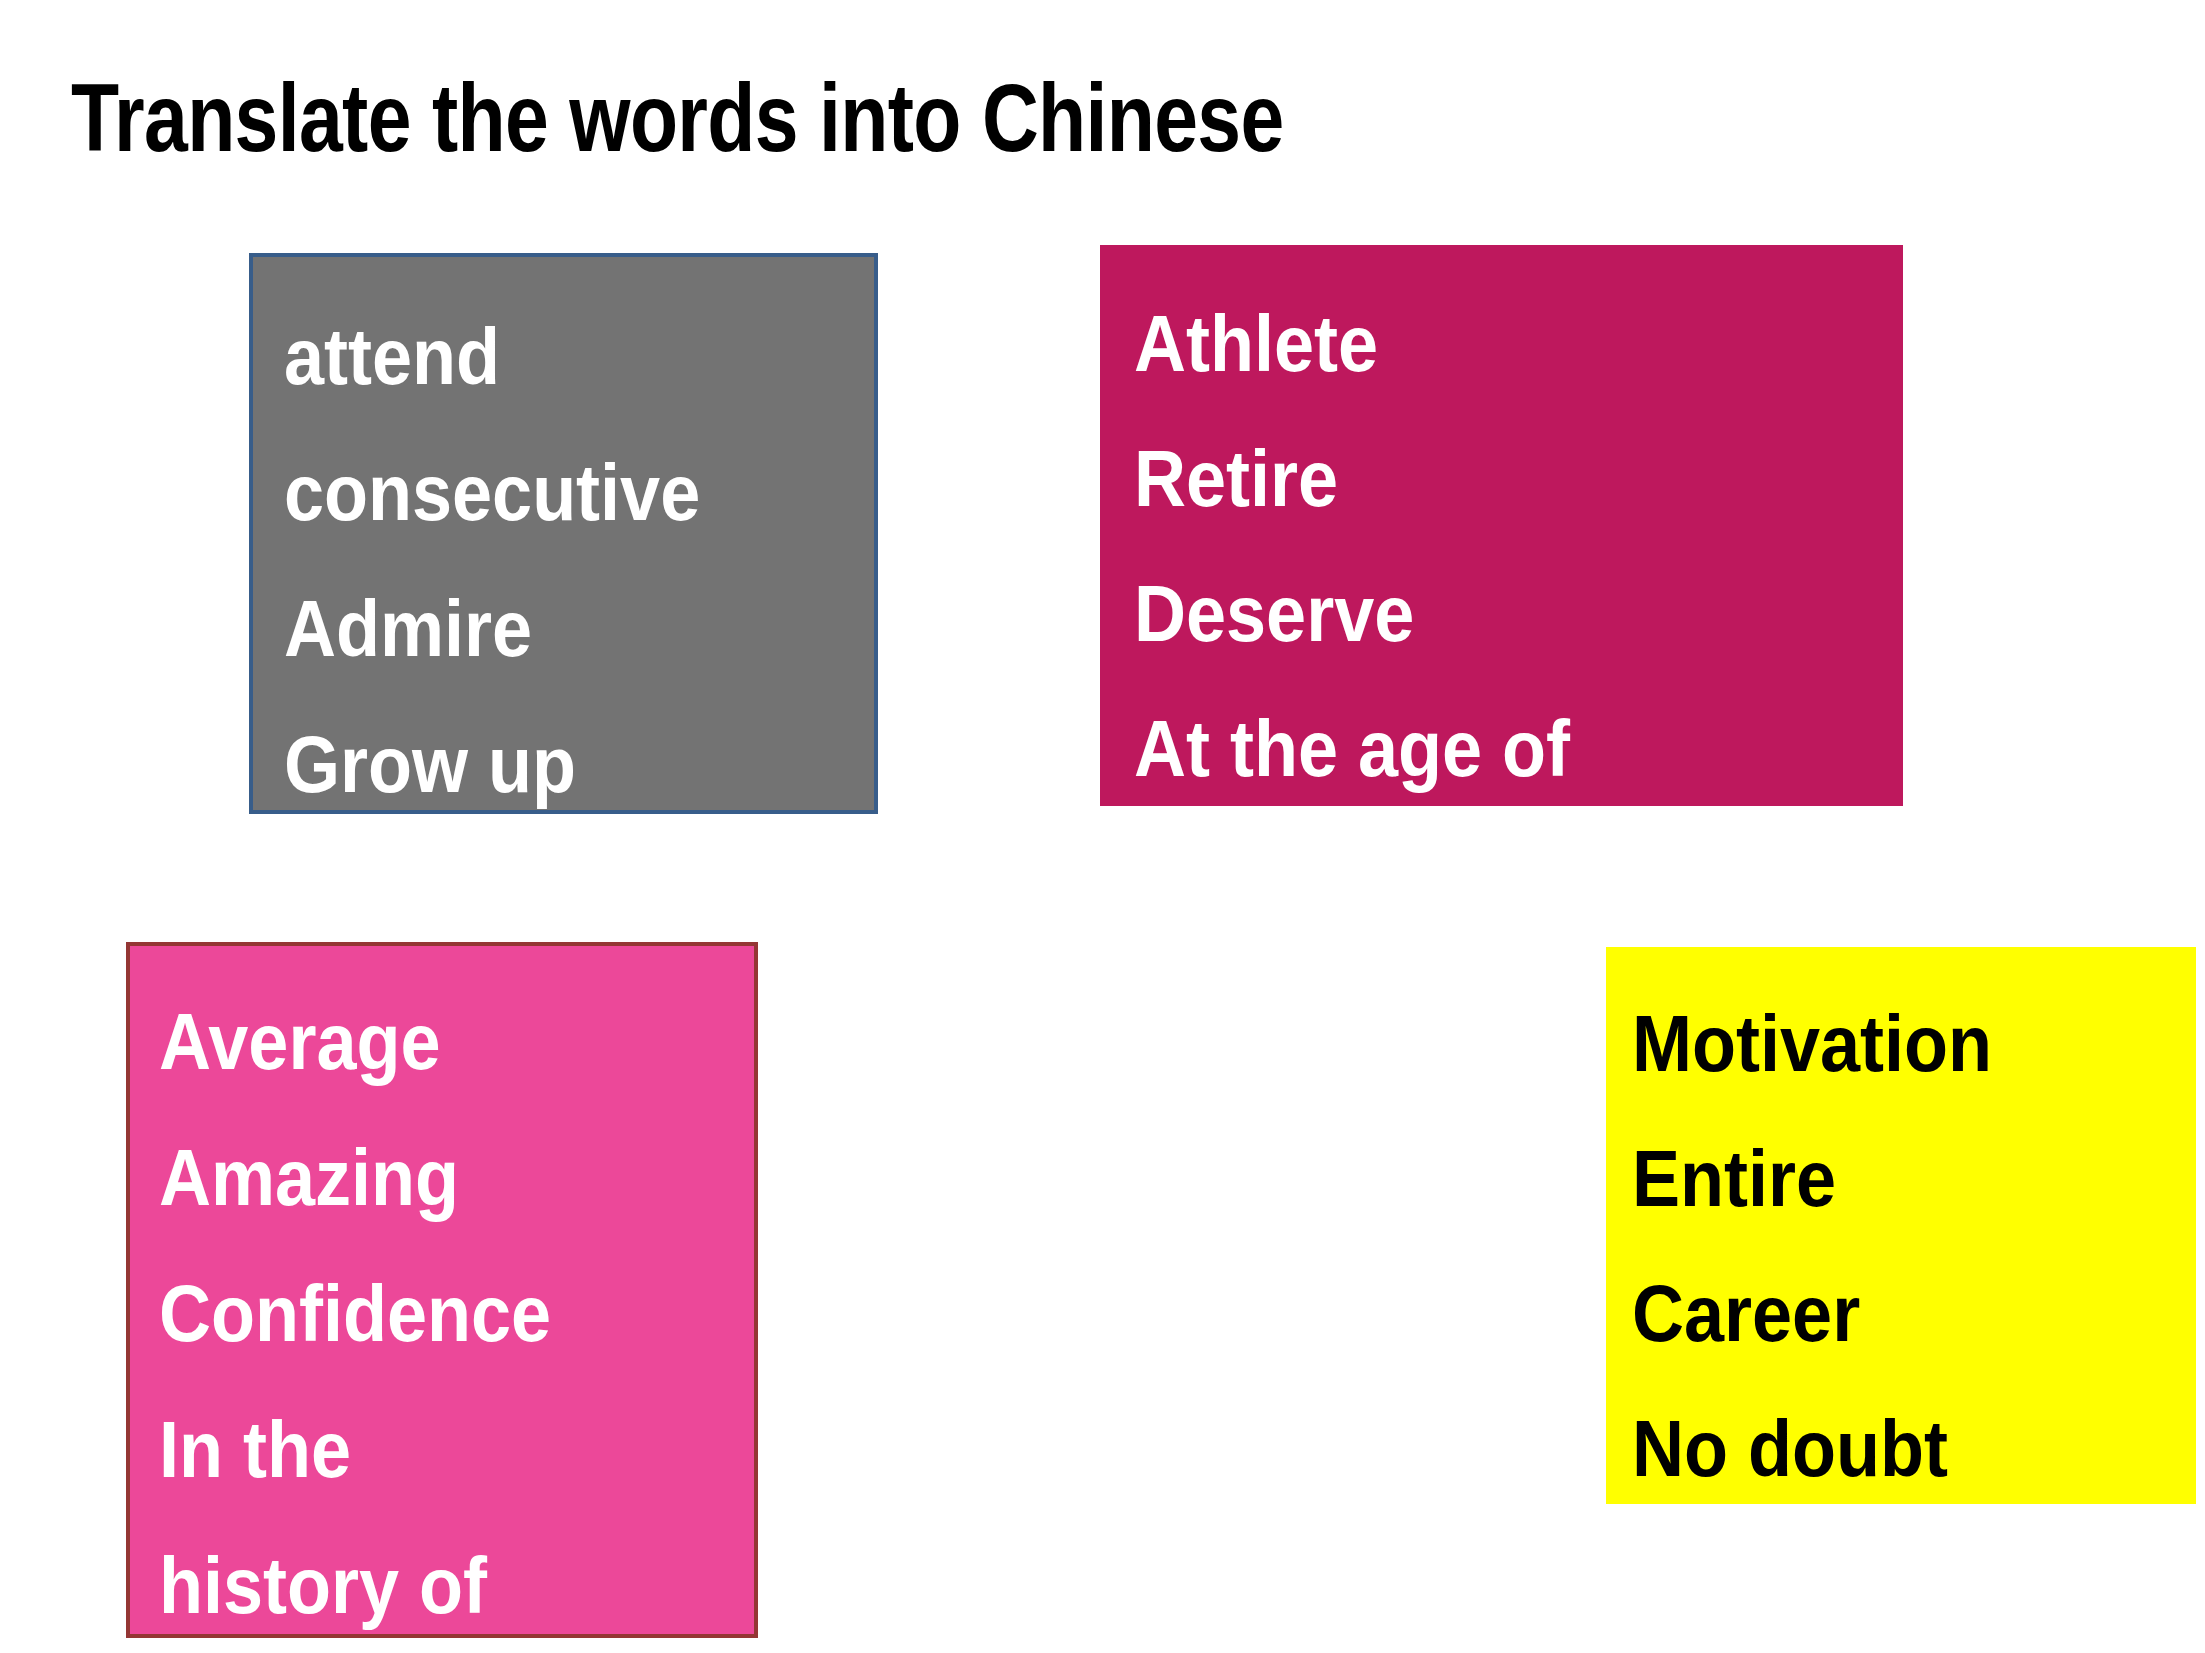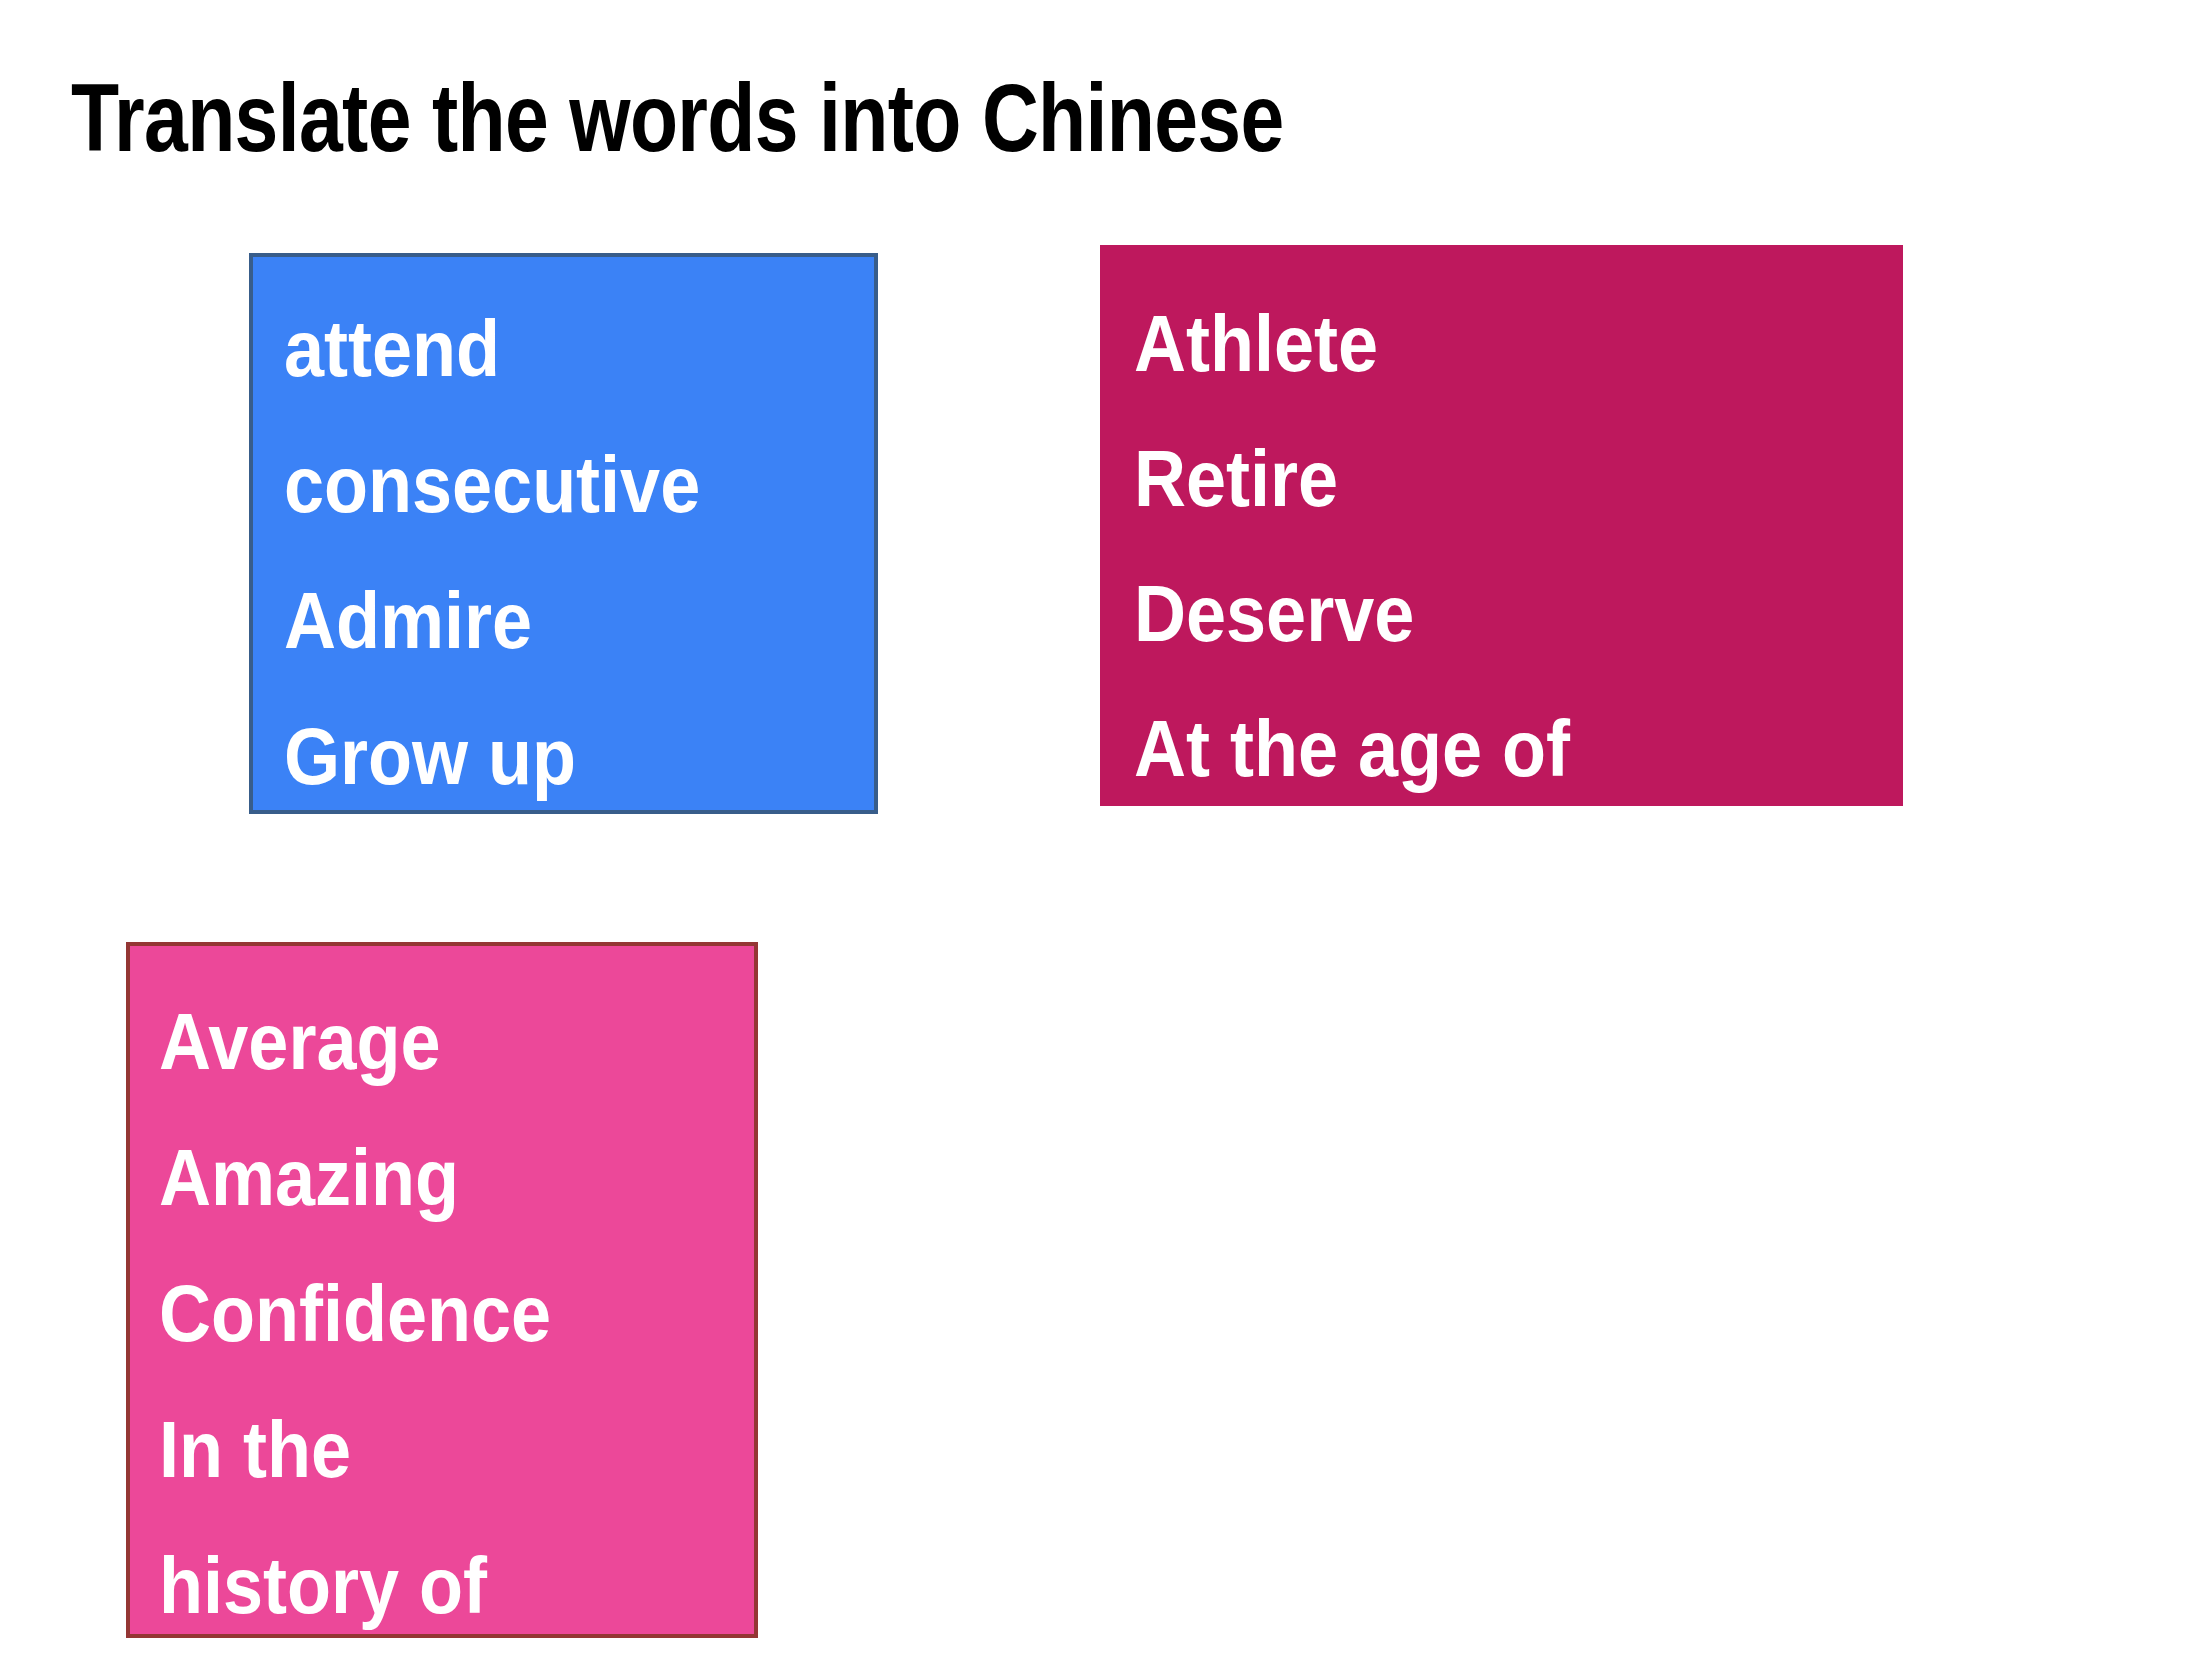--- a/index.html
+++ b/index.html
@@ -53,23 +53,23 @@
     font-weight: bold;
     transform-origin: left center;
   }
 
   
   #card-blue {
     left: 232px;
     top: 253px;
     width: 629px;
     height: 561px;
-    background: #3b82f6;
+    background: #737373;
     border: 4.6px solid #385D8A;
-    padding: 24px 0 0 31px;
+    padding: 32px 0 0 31px;
   }
   #card-blue .line {
     color: #FFFFFF;
     font-size: 80px;
     line-height: 136px;
     transform: scaleX(0.90);
   }
 
   
   #card-black {
@@ -162,15 +162,21 @@
 
   <div id="card-red" class="word-card">
     <span class="line">Average</span>
     <span class="line">Amazing</span>
     <span class="line">Confidence</span>
     <span class="line">In the</span>
     <span class="line">history of</span>
   </div>
 
 
+  <div id="card-yellow" class="word-card">
+    <span class="line">Motivation</span>
+    <span class="line">Entire</span>
+    <span class="line">Career</span>
+    <span class="line">No doubt</span>
+  </div>
 
 </div>
 
 
 </body></html>

